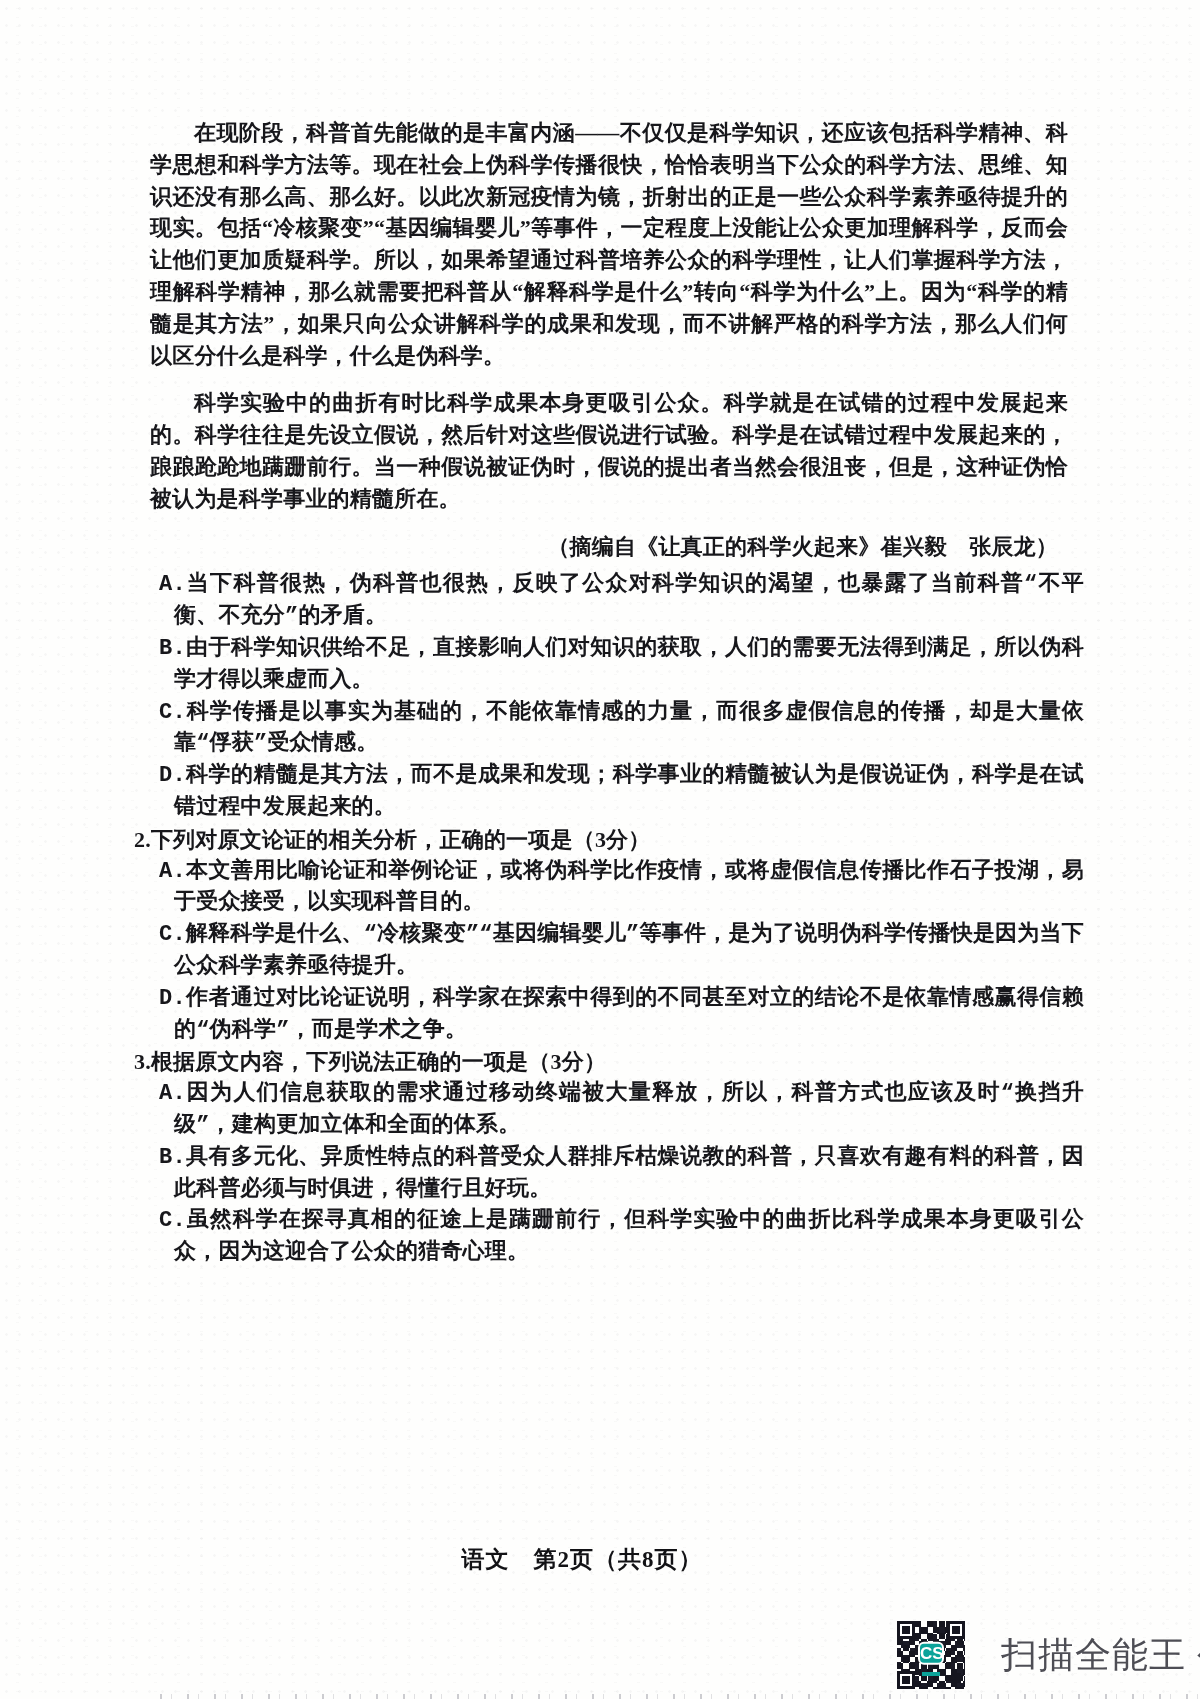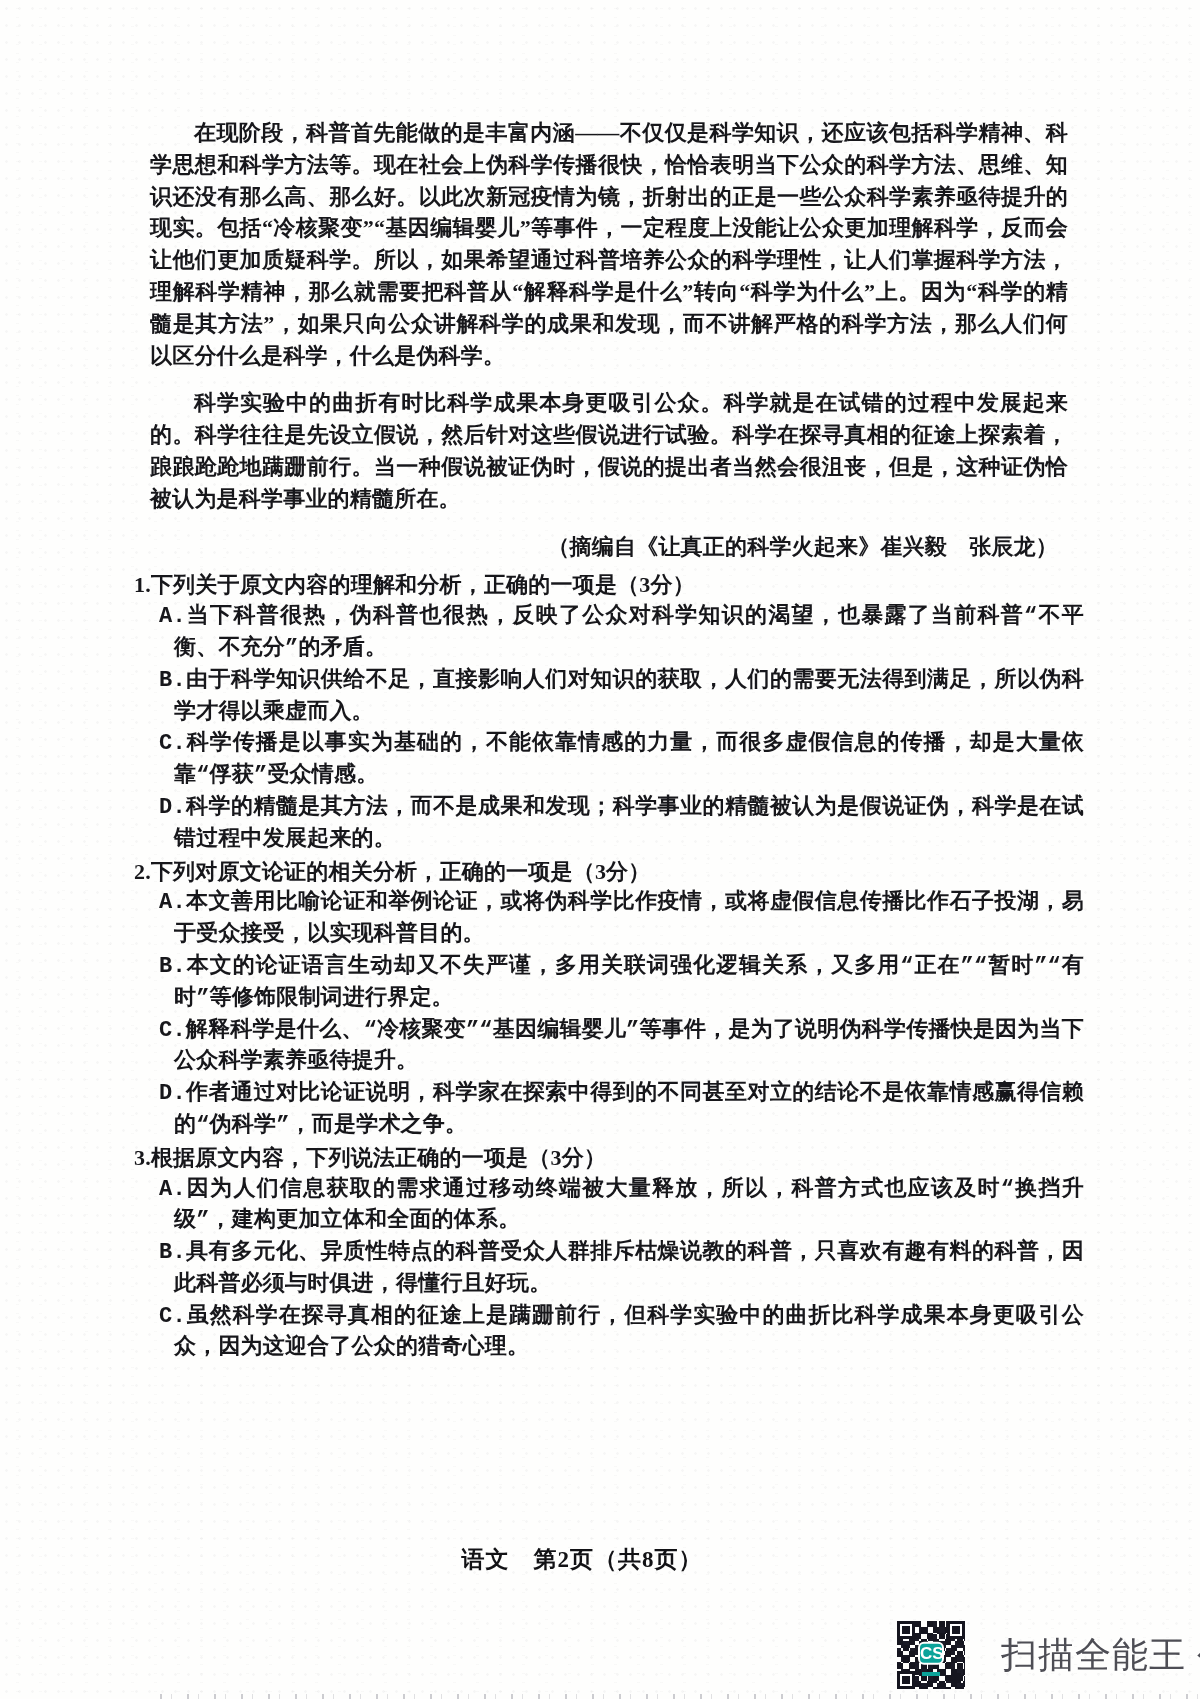--- a/index.html
+++ b/index.html
@@ -80,37 +80,35 @@
   }
 </style>
 </head>
 <body>
 
 <div class="page">
 
   <div class="content">
 
     <p class="para">在现阶段，科普首先能做的是丰富内涵——不仅仅是科学知识，还应该包括科学精神、科学思想和科学方法等。现在社会上伪科学传播很快，恰恰表明当下公众的科学方法、思维、知识还没有那么高、那么好。以此次新冠疫情为镜，折射出的正是一些公众科学素养亟待提升的现实。包括“冷核聚变”“基因编辑婴儿”等事件，一定程度上没能让公众更加理解科学，反而会让他们更加质疑科学。所以，如果希望通过科普培养公众的科学理性，让人们掌握科学方法，理解科学精神，那么就需要把科普从“解释科学是什么”转向“科学为什么”上。因为“科学的精髓是其方法”，如果只向公众讲解科学的成果和发现，而不讲解严格的科学方法，那么人们何以区分什么是科学，什么是伪科学。</p>
-    <p class="para">科学实验中的曲折有时比科学成果本身更吸引公众。科学就是在试错的过程中发展起来的。科学往往是先设立假说，然后针对这些假说进行试验。科学在探寻真相的征途上探索着，踉踉跄跄地蹒跚前行。当一种假说被证伪时，假说的提出者当然会很沮丧，但是，这种证伪恰被认为是科学事业的精髓所在。</p>
+    <p class="para">科学实验中的曲折有时比科学成果本身更吸引公众。科学就是在试错的过程中发展起来的。科学往往是先设立假说，然后针对这些假说进行试验。科学是在试错过程中发展起来的，踉踉跄跄地蹒跚前行。当一种假说被证伪时，假说的提出者当然会很沮丧，但是，这种证伪恰被认为是科学事业的精髓所在。</p>
     <p class="source">（摘编自《让真正的科学火起来》崔兴毅　张辰龙）</p>
 
     <div class="questions">
 
       <div class="question">
-        <div class="stem"><span class="qnum">1.</span><span>下列关于原文内容的理解和分析，正确的一项是（3分）</span></div>
         <div class="option"><span class="olabel">A.</span><span>当下科普很热，伪科普也很热，反映了公众对科学知识的渴望，也暴露了当前科普“不平衡、不充分”的矛盾。</span></div>
         <div class="option"><span class="olabel">B.</span><span>由于科学知识供给不足，直接影响人们对知识的获取，人们的需要无法得到满足，所以伪科学才得以乘虚而入。</span></div>
         <div class="option"><span class="olabel">C.</span><span>科学传播是以事实为基础的，不能依靠情感的力量，而很多虚假信息的传播，却是大量依靠“俘获”受众情感。</span></div>
         <div class="option"><span class="olabel">D.</span><span>科学的精髓是其方法，而不是成果和发现；科学事业的精髓被认为是假说证伪，科学是在试错过程中发展起来的。</span></div>
       </div>
 
       <div class="question">
         <div class="stem"><span class="qnum">2.</span><span>下列对原文论证的相关分析，正确的一项是（3分）</span></div>
         <div class="option"><span class="olabel">A.</span><span>本文善用比喻论证和举例论证，或将伪科学比作疫情，或将虚假信息传播比作石子投湖，易于受众接受，以实现科普目的。</span></div>
-        <div class="option"><span class="olabel">B.</span><span>本文的论证语言生动却又不失严谨，多用关联词强化逻辑关系，又多用“正在”“暂时”“有时”等修饰限制词进行界定。</span></div>
         <div class="option"><span class="olabel">C.</span><span>解释科学是什么、“冷核聚变”“基因编辑婴儿”等事件，是为了说明伪科学传播快是因为当下公众科学素养亟待提升。</span></div>
         <div class="option"><span class="olabel">D.</span><span>作者通过对比论证说明，科学家在探索中得到的不同甚至对立的结论不是依靠情感赢得信赖的“伪科学”，而是学术之争。</span></div>
       </div>
 
       <div class="question">
         <div class="stem"><span class="qnum">3.</span><span>根据原文内容，下列说法正确的一项是（3分）</span></div>
         <div class="option"><span class="olabel">A.</span><span>因为人们信息获取的需求通过移动终端被大量释放，所以，科普方式也应该及时“换挡升级”，建构更加立体和全面的体系。</span></div>
         <div class="option"><span class="olabel">B.</span><span>具有多元化、异质性特点的科普受众人群排斥枯燥说教的科普，只喜欢有趣有料的科普，因此科普必须与时俱进，得懂行且好玩。</span></div>
         <div class="option"><span class="olabel">C.</span><span>虽然科学在探寻真相的征途上是蹒跚前行，但科学实验中的曲折比科学成果本身更吸引公众，因为这迎合了公众的猎奇心理。</span></div>
       </div>

